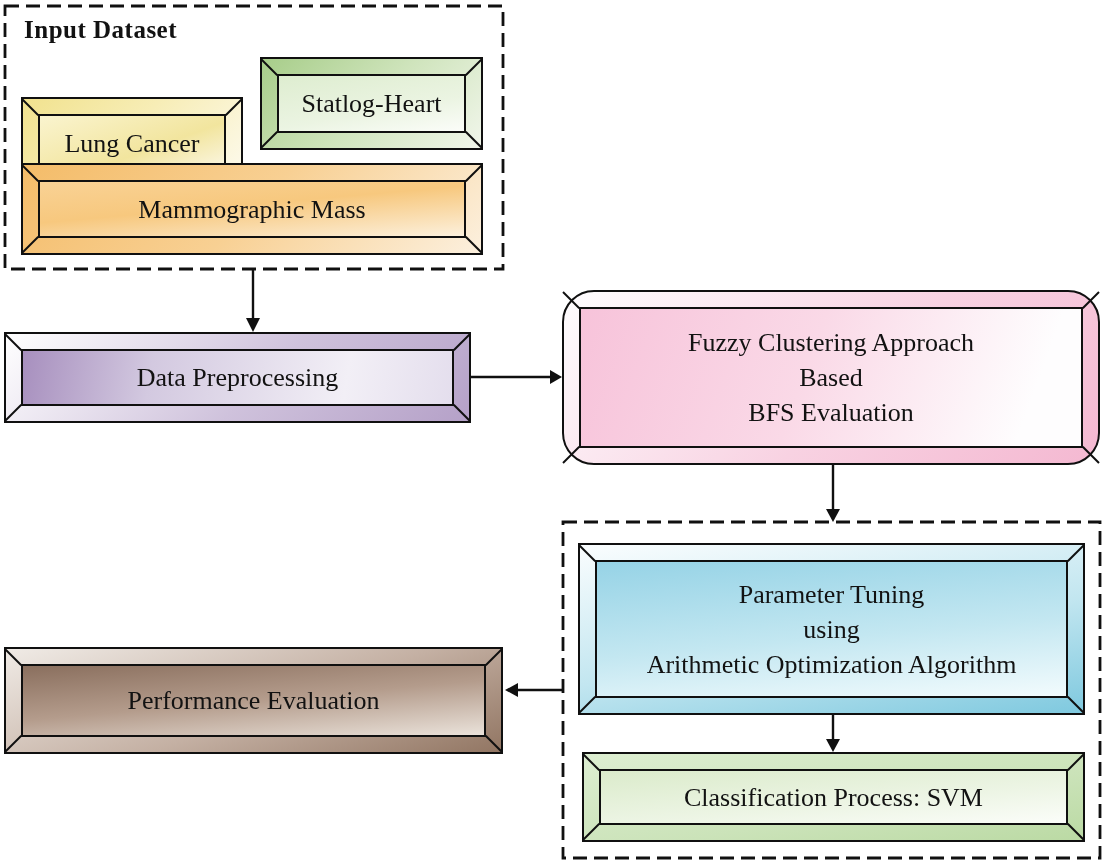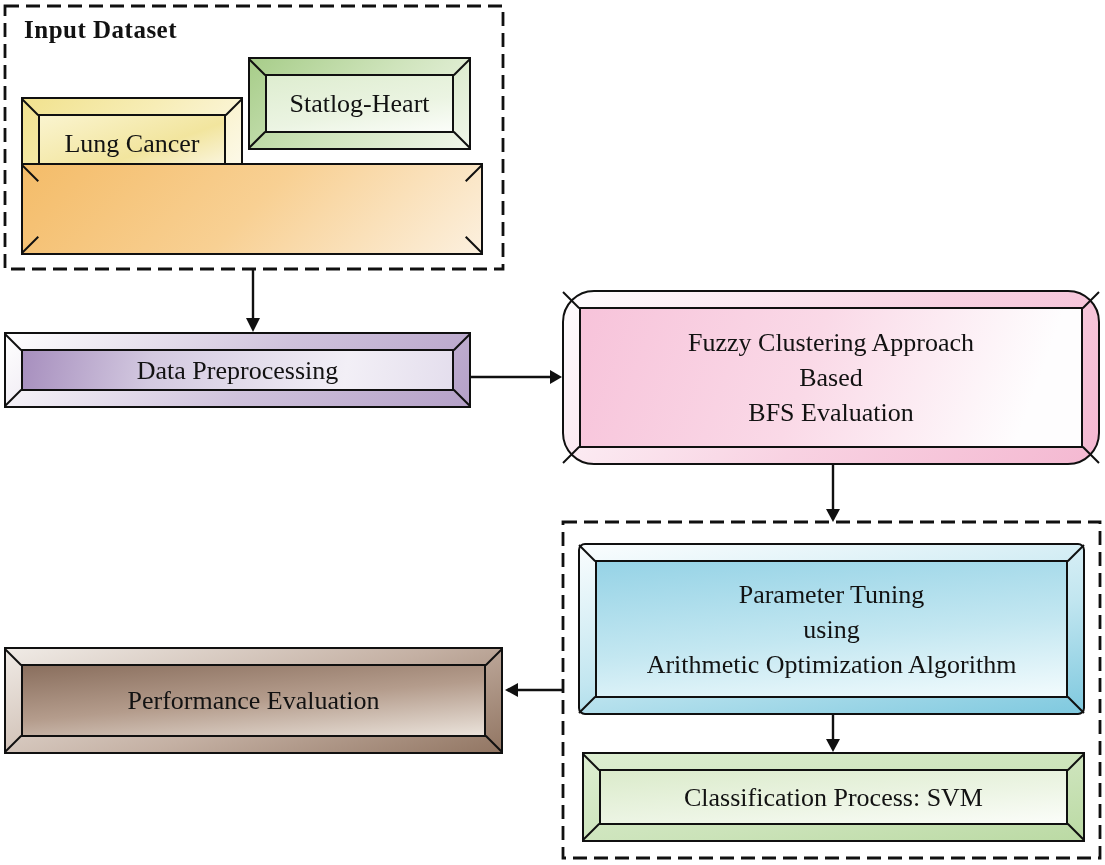--- a/index.html
+++ b/index.html
@@ -24,35 +24,35 @@
     text-align:center; font-size:26px; line-height:35px;
   }
   .diag { position:absolute; display:block; width:23px; height:2px; background:#101010; }
   .diag.tl { left:-1px; top:-1px;    transform-origin:0 50%;    transform:rotate(45deg);  }
   .diag.tr { right:-1px; top:-1px;   transform-origin:100% 50%; transform:rotate(-45deg); }
   .diag.bl { left:-1px; bottom:-1px; transform-origin:0 50%;    transform:rotate(-45deg); }
   .diag.br { right:-1px; bottom:-1px;transform-origin:100% 50%; transform:rotate(45deg);  }
 
   
   #box-lung    { left:21px;  top:57px;  width:222px; height:93px;margin-top:40px;  }
-  #box-statlog { left:248px; top:57px;  width:223px; height:93px;  }
+  #box-statlog { left:260px; top:57px;  width:223px; height:93px;  }
   #box-mammo   { left:21px;  top:163px; width:462px; height:92px;  }
-  #box-prep    { left:4px;   top:332px; width:467px; height:76px;  }
+  #box-prep    { left:4px;   top:332px; width:467px; height:91px;  }
   #box-fuzzy   { left:562px; top:290px; width:538px; height:175px;border-radius:32px; }
   #box-param   { left:578px; top:543px; width:507px; height:172px; }
   #box-class   { left:582px; top:752px; width:503px; height:90px;  }
   #box-perf    { left:4px;   top:647px; width:499px; height:107px;  }
 
   
   #box-lung    { background:linear-gradient(135deg,#F1E28E 0%,#F7EDB6 45%,#FDFBF0 100%); }
   #box-statlog { background:linear-gradient(135deg,#A7CD89 0%,#CFE4BC 50%,#F1F6EB 100%); }
   #box-mammo   { background:linear-gradient(135deg,#F4BC69 0%,#F8D093 50%,#FCF0DE 100%); }
   #box-prep    { background:linear-gradient(135deg,#FFFFFF 0%,#CFC2DC 55%,#B5A1C8 100%); }
   #box-fuzzy   { background:linear-gradient(135deg,#FEFDFE 0%,#F8D2E2 55%,#F4B8D1 100%); }
-  #box-param   { background:linear-gradient(170deg,#FAFDFE 0%,#C2E6F0 55%,#7FC9DF 100%);border-radius:7px; }
+  #box-param   { background:linear-gradient(170deg,#FAFDFE 0%,#C2E6F0 55%,#7FC9DF 100%); }
   #box-class   { background:linear-gradient(170deg,#DDEED1 0%,#CBE3B9 60%,#BBDAA4 100%); }
   #box-perf    { background:linear-gradient(160deg,#F0EBE6 0%,#C4B0A3 55%,#927663 100%); }
 
   
   #box-lung    .inner { background:linear-gradient(160deg,#FAF4CF 0%,#F2E59E 60%,#FBF7E6 100%); }
   #box-statlog .inner { background:linear-gradient(170deg,#DEEDD0 0%,#EBF4E2 60%,#FBFDF9 100%); }
   #box-mammo   .inner { background:linear-gradient(175deg,#F9D295 0%,#F7C87E 45%,#FCF0DC 100%); }
   #box-prep    .inner { background:linear-gradient(100deg,#A78FBE 0%,#D3C9E0 30%,#F2EFF6 75%,#E4DEED 100%); }
   #box-fuzzy   .inner { background:linear-gradient(110deg,#F7C3DA 0%,#FAD9E7 45%,#FEFDFE 88%); }
   #box-param   .inner { background:linear-gradient(175deg,#96D3E6 0%,#C3E7F1 55%,#F2FBFD 100%); }
@@ -110,20 +110,23 @@
     <div class="inner">
       <span>Statlog-Heart</span>
     </div>
   </div>
 
   <div class="bevel" id="box-mammo">
     <i class="diag tl"></i>
     <i class="diag tr"></i>
     <i class="diag bl"></i>
     <i class="diag br"></i>
+    <div class="inner">
+      <span>Mammographic Mass</span>
+    </div>
   </div>
 
   <div class="bevel" id="box-prep">
     <i class="diag tl"></i>
     <i class="diag tr"></i>
     <i class="diag bl"></i>
     <i class="diag br"></i>
     <div class="inner">
       <span>Data Preprocessing</span>
     </div>

